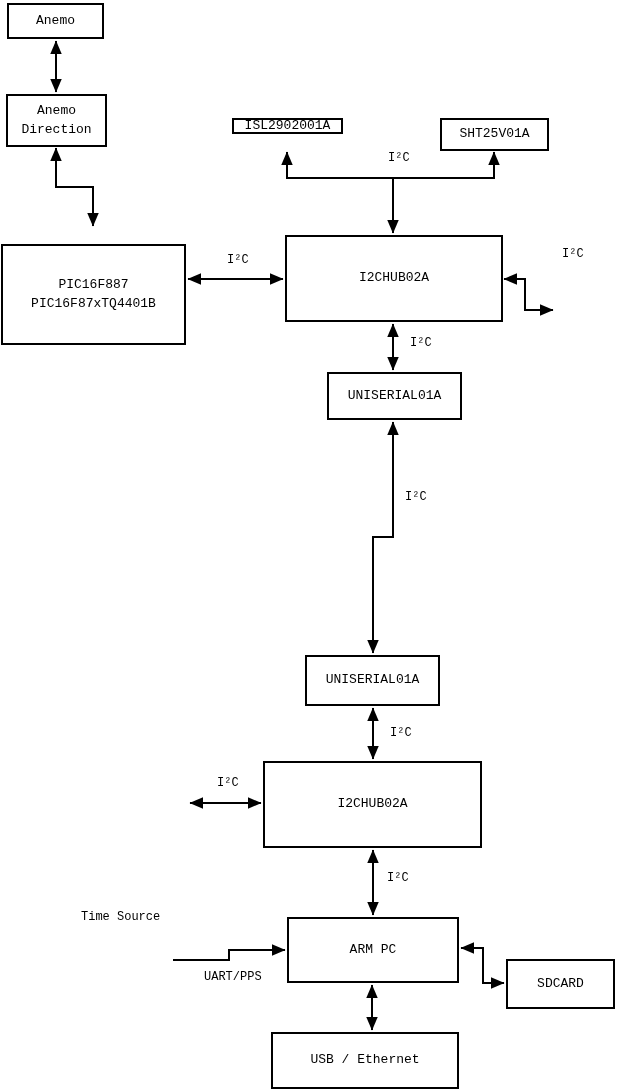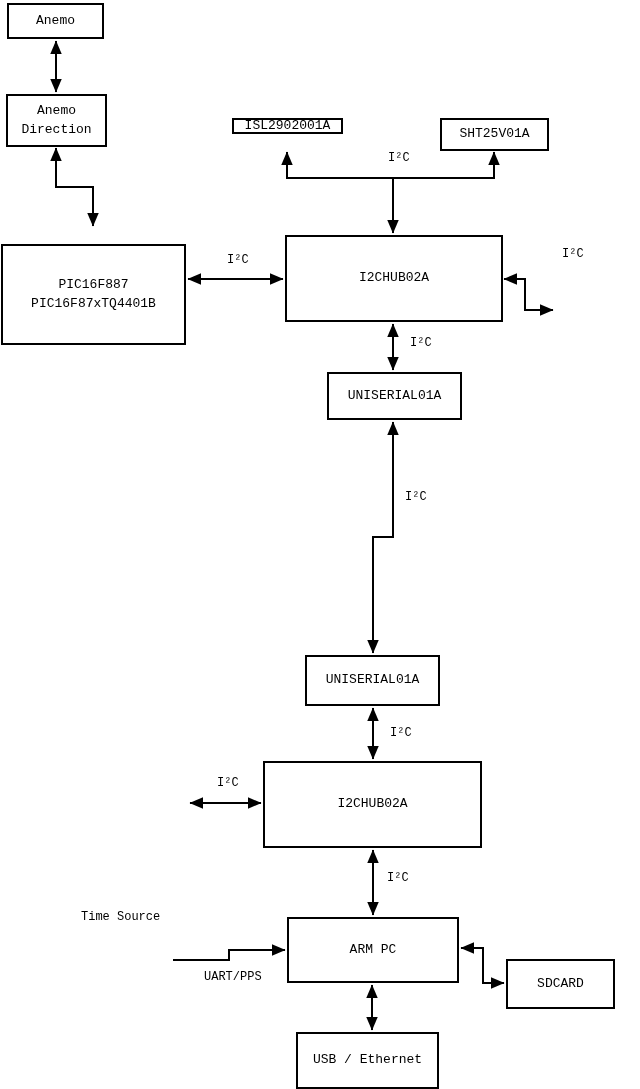--- a/index.html
+++ b/index.html
@@ -110,21 +110,21 @@
 
 
   <div class="node" style="left:506px;top:959px;width:109px;height:50px">
     <span>SDCARD</span>
   </div>
 
   <div class="node" style="left:287px;top:917px;width:172px;height:66px">
     <span>ARM PC</span>
   </div>
 
-  <div class="node" style="left:296px;top:1032px;width:143px;height:57px">
+  <div class="node" style="left:271px;top:1032px;width:188px;height:57px">
     <span>USB / Ethernet</span>
   </div>
 
   <div class="edge-label" style="left:227px;top:253px">I²C</div>
   <div class="edge-label" style="left:388px;top:151px">I²C</div>
   <div class="edge-label" style="left:562px;top:247px">I²C</div>
   <div class="edge-label" style="left:410px;top:336px">I²C</div>
   <div class="edge-label" style="left:405px;top:490px">I²C</div>
   <div class="edge-label" style="left:390px;top:726px">I²C</div>
   <div class="edge-label" style="left:217px;top:776px">I²C</div>

